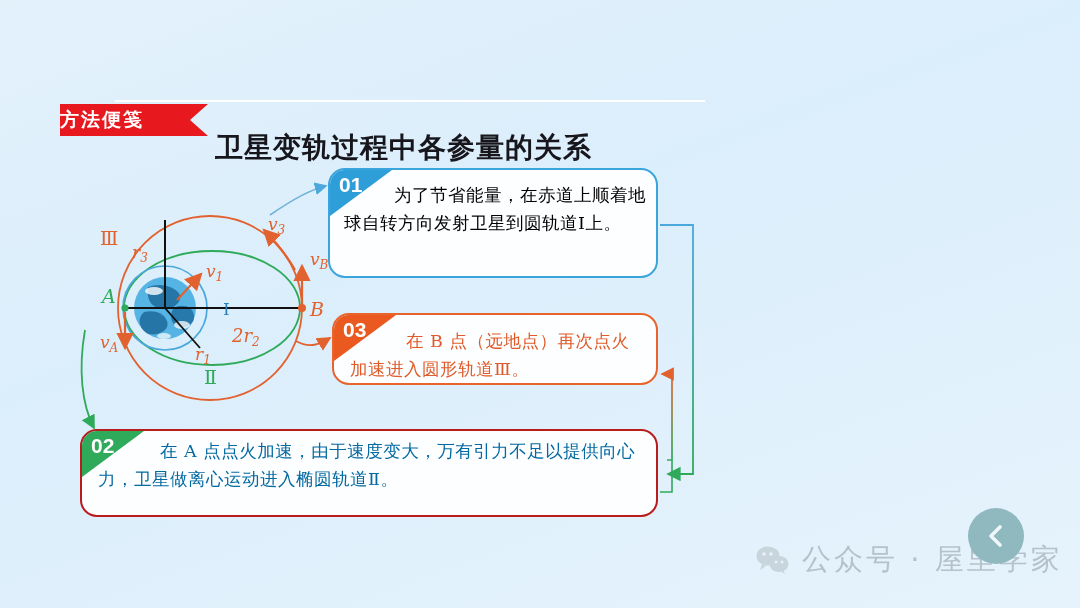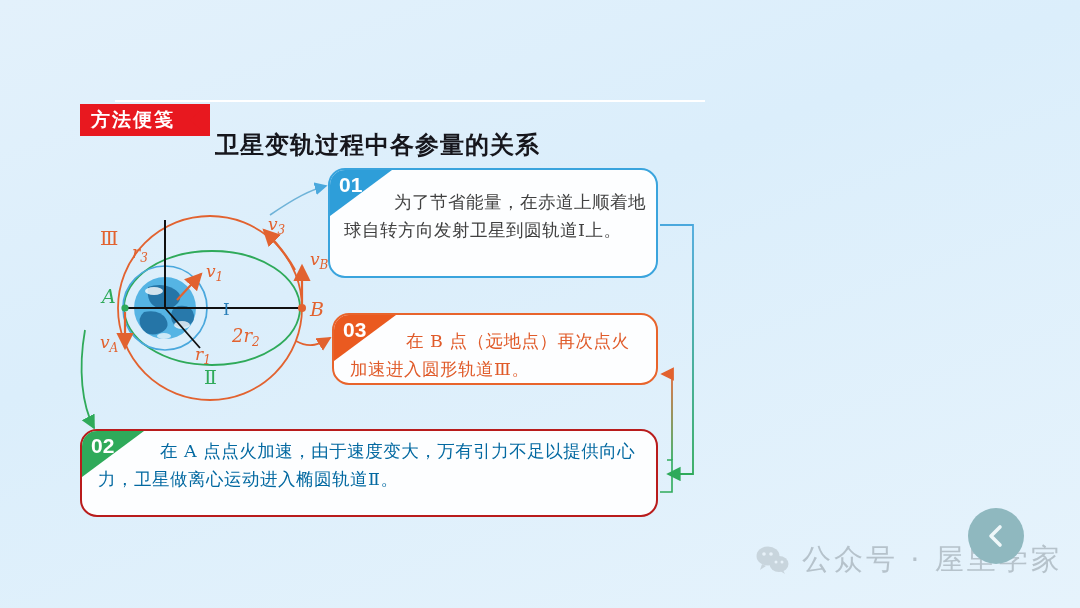--- a/index.html
+++ b/index.html
@@ -17,34 +17,32 @@
     background: #ffffff;
   }
   .ribbon {
     position: absolute; left: 60px; top: 104px;
     width: 130px; height: 32px;
     background: #e8181f;
     color: #fff;
     font-size: 19px; font-weight: bold;
     letter-spacing: 2px;
     display: flex; align-items: center; justify-content: flex-start;
-    padding-left: 11px;
     clip-path: polygon(0 0, 100% 0, 100% 100%, 0 100%, 0 100%);
     font-family: "DejaVu Sans", sans-serif;
-    margin-left: 20px;
   }
   .ribbon-notch {
     position: absolute; left: 190px; top: 104px;
     width: 18px; height: 32px;
     background: #e8181f;
     clip-path: polygon(0 0, 100% 0, 0 50%, 100% 100%, 0 100%);
   }
   .page-title {
     position: absolute; left: 215px; top: 129px;
-    font-size: 24px; font-weight: bold; color: #16161c;
+    font-size: 28px; font-weight: bold; color: #16161c;
     letter-spacing: 1px;
     font-family: "DejaVu Sans", sans-serif;
     white-space: nowrap;
   }
 
   
   .diagram { position: absolute; left: 60px; top: 160px; width: 300px; height: 250px; }
   .diagram svg { display: block; }
 
   
@@ -68,21 +66,21 @@
     line-height: 1.62;
     letter-spacing: 0.5px;
     white-space: pre-wrap;
   }
 
   #box01 {
     left: 328px; top: 168px; width: 330px; height: 110px;
     border: 2px solid #3aa4dd;
   }
   #box01 .badge { background: #2e9ed9; }
-  #box01 .body { color: #404040; padding: 18px 10px 0 14px; text-indent: 50px; }
+  #box01 .body { color: #000000; padding: 11px 10px 0 14px; text-indent: 50px; }
 
   #box03 {
     left: 332px; top: 313px; width: 326px; height: 72px;
     border: 2px solid #e8642c;
   }
   #box03 .badge { background: #ea5a20; }
   #box03 .body { color: #e05b2a; padding: 12px 10px 0 16px; text-indent: 56px; }
 
   #box02 {
     left: 80px; top: 429px; width: 578px; height: 88px;

